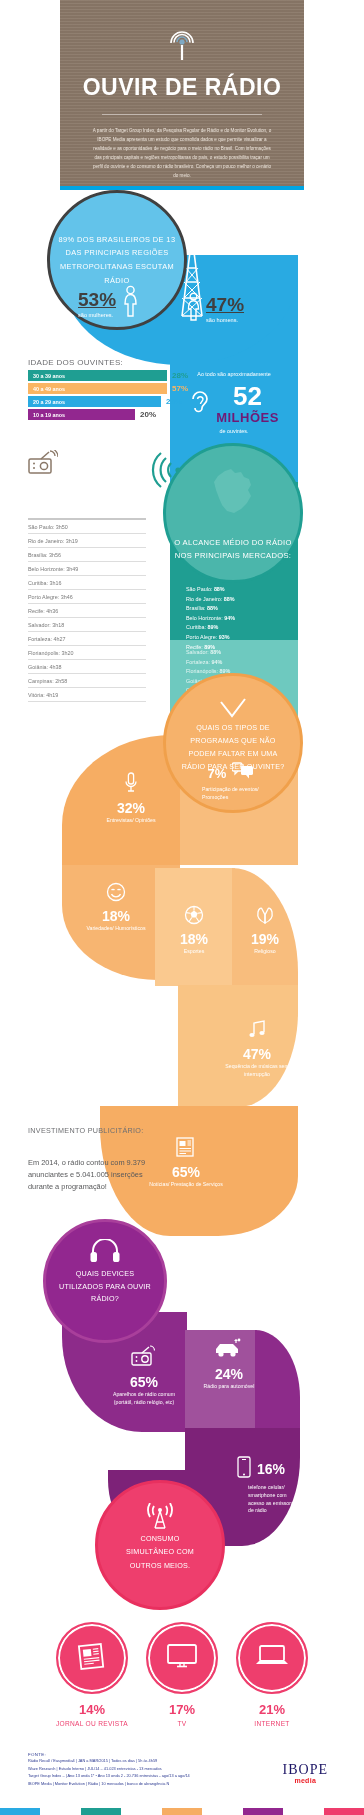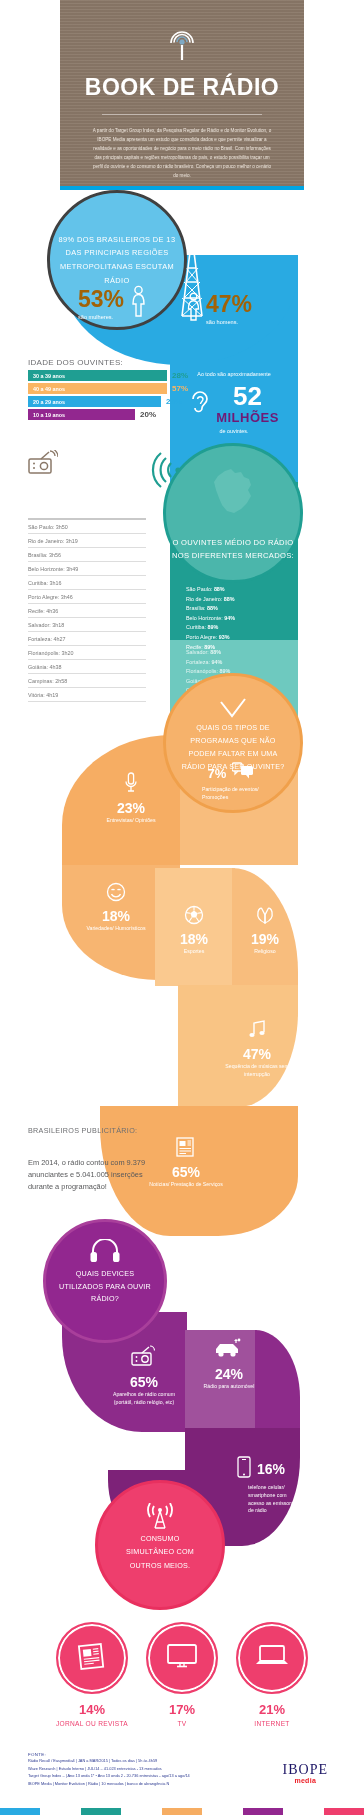--- a/index.html
+++ b/index.html
@@ -46,21 +46,21 @@
     position:absolute; left:47px; top:190px; width:140px; height:140px;
     border-radius:50%; background:#63c3ea; border:3px solid #404040;
     display:flex; align-items:center; justify-content:center; text-align:center;
   }
   .blue-circle .txt { font-size:7.4px; line-height:1.85; color:#ffffff; letter-spacing:.4px; }
 
   .tower-blue { position:absolute; left:178px; top:212px; }
 
   .stat-53 { position:absolute; left:78px; top:285px; }
   .stat-47 { position:absolute; left:186px; top:292px; }
-  .big-pct { font-size:23px; font-weight:bold; color:#a16207; line-height:1; }
+  .big-pct { font-size:19px; font-weight:bold; color:#404040; line-height:1;text-decoration:underline; }
   .sub-pct { font-size:5.6px; color:#fff; margin-top:3px; }
 
   
   .age-title { position:absolute; left:28px; top:358px; font-size:8px; color:#6d6e71; letter-spacing:.3px; }
   .age-rows { position:absolute; left:28px; top:370px; width:160px; }
   .age-row { display:flex; align-items:center; height:11px; margin-bottom:2px; }
   .age-bar { height:11px; display:flex; align-items:center; padding-left:5px; }
   .age-bar span { font-size:5.4px; color:#fff; font-weight:bold; }
   .age-val { font-size:8px; font-weight:bold; margin-left:5px; }
 
@@ -192,21 +192,21 @@
   <div class="header">
     <div class="hdr-icon">
       <svg width="34" height="34" viewBox="0 0 34 34">
         <path d="M17 15 L17 30" stroke="#fff" stroke-width="2.2" fill="none"></path>
         <circle cx="17" cy="12" r="2.6" fill="#7fa9c4"></circle>
         <path d="M12 12 a5 5 0 0 1 10 0" stroke="#7fa9c4" stroke-width="1.6" fill="none"></path>
         <path d="M9 12.5 a8 8 0 0 1 16 0" stroke="#ffffff" stroke-width="1.6" fill="none"></path>
         <path d="M6 13 a11 11 0 0 1 22 0" stroke="#ffffff" stroke-width="1.6" fill="none"></path>
       </svg>
     </div>
-    <div class="hdr-title">BOOK DE RÁDIO</div>
+    <div class="hdr-title">OUVIR DE RÁDIO</div>
     <div class="hdr-rule"></div>
     <div class="hdr-desc">A partir do Target Group Index, da Pesquisa Regular de Rádio e do Monitor Evolution, o IBOPE Media apresenta um estudo que consolida dados e que permite visualizar a realidade e as oportunidades de negócio para o meio rádio no Brasil. Com informações das principais capitais e regiões metropolitanas do país, o estudo possibilita traçar um perfil do ouvinte e do consumo do rádio brasileiro. Conheça um pouco melhor o cenário do meio.</div>
   </div>
 
   <div class="blue-right"></div>
   <div class="blue-body"></div>
 
   <div class="tower-blue">
     <svg width="56" height="110" viewBox="0 0 56 110">
       <path d="M14 24 L4 104 M14 24 L24 104 M6 86 L22 86 M8 70 L20 70 M9.5 56 L18.5 56 M11 42 L17 42 M4 104 L24 104" stroke="#fff" stroke-width="1.6" fill="none"></path>
@@ -337,21 +337,21 @@
       <path d="M13 3 a22 22 0 0 0 0 34" stroke="#1f9e92" stroke-width="2.2" fill="none"></path>
     </svg>
   </div>
 
   <div class="teal-circle">
     <div class="map-br">
       <svg width="52" height="48" viewBox="0 0 52 48">
         <path d="M18 3 L24 1 L28 5 L34 4 L37 9 L42 11 L44 17 L41 22 L44 28 L40 35 L34 41 L27 45 L20 43 L15 37 L12 30 L9 22 L7 14 L11 8 Z" fill="#68c4ba" opacity=".75"></path>
       </svg>
     </div>
-    <div class="txt">O OUVINTES MÉDIO DO RÁDIO NOS DIFERENTES MERCADOS:</div>
+    <div class="txt">O ALCANCE MÉDIO DO RÁDIO NOS PRINCIPAIS MERCADOS:</div>
   </div>
 
   <div class="mkt-list">
     <div class="mkt-item"><span>São Paulo:</span> <b>88%</b></div>
     <div class="mkt-item"><span>Rio de Janeiro:</span> <b>88%</b></div>
     <div class="mkt-item"><span>Brasília:</span> <b>88%</b></div>
     <div class="mkt-item"><span>Belo Horizonte:</span> <b>94%</b></div>
     <div class="mkt-item"><span>Curitiba:</span> <b>89%</b></div>
     <div class="mkt-item"><span>Porto Alegre:</span> <b>93%</b></div>
     <div class="mkt-item"><span>Recife:</span> <b>89%</b></div>
@@ -399,21 +399,21 @@
   </div>
 
   <div class="seg" style="left:96px;top:772px;width:70px;">
     <div class="ic">
       <svg width="14" height="22" viewBox="0 0 14 22">
         <rect x="4.4" y="1" width="5.2" height="11" rx="2.6" fill="none" stroke="#fff" stroke-width="1.3"></rect>
         <path d="M2 9.5 a5 5 0 0 0 10 0" fill="none" stroke="#fff" stroke-width="1.3"></path>
         <path d="M7 14.5 L7 19 M4 19 L10 19" stroke="#fff" stroke-width="1.3" fill="none"></path>
       </svg>
     </div>
-    <div class="num">23%</div>
+    <div class="num">32%</div>
     <div class="lbl">Entrevistas/ Opiniões</div>
   </div>
 
   <div class="seg" style="left:76px;top:882px;width:80px;">
     <div class="ic">
       <svg width="20" height="20" viewBox="0 0 20 20">
         <circle cx="10" cy="10" r="8.5" fill="none" stroke="#fff" stroke-width="1.3"></circle>
         <path d="M5.5 8 a2 2 0 0 1 3 0 M11.5 8 a2 2 0 0 1 3 0" stroke="#fff" stroke-width="1.3" fill="none"></path>
         <path d="M5.5 12 a5 5 0 0 0 9 0" stroke="#fff" stroke-width="1.3" fill="none"></path>
       </svg>
@@ -462,21 +462,21 @@
       <svg width="20" height="22" viewBox="0 0 20 22">
         <rect x="1" y="2" width="16" height="18" fill="none" stroke="#fff" stroke-width="1.3"></rect>
         <rect x="3.5" y="5" width="6" height="5" fill="#fff"></rect>
         <path d="M11.5 5 L15 5 M11.5 7 L15 7 M11.5 9 L15 9 M3.5 12.5 L15 12.5 M3.5 15 L15 15 M3.5 17.5 L10 17.5" stroke="#fff" stroke-width="1"></path>
       </svg>
     </div>
     <div class="num">65%</div>
     <div class="lbl">Notícias/ Prestação de Serviços</div>
   </div>
 
-  <div class="inv-title">BRASILEIROS PUBLICITÁRIO:</div>
+  <div class="inv-title">INVESTIMENTO PUBLICITÁRIO:</div>
   <div class="inv-body">Em 2014, o rádio contou com 9.379 anunciantes e 5.041.005 inserções durante a programação!</div>
 
   <div class="p1"></div>
   <div class="p2"></div>
   <div class="p3"></div>
   <div class="p4"></div>
   <div class="p5"></div>
 
   <div class="purple-circle">
     <div class="hp-ic">

